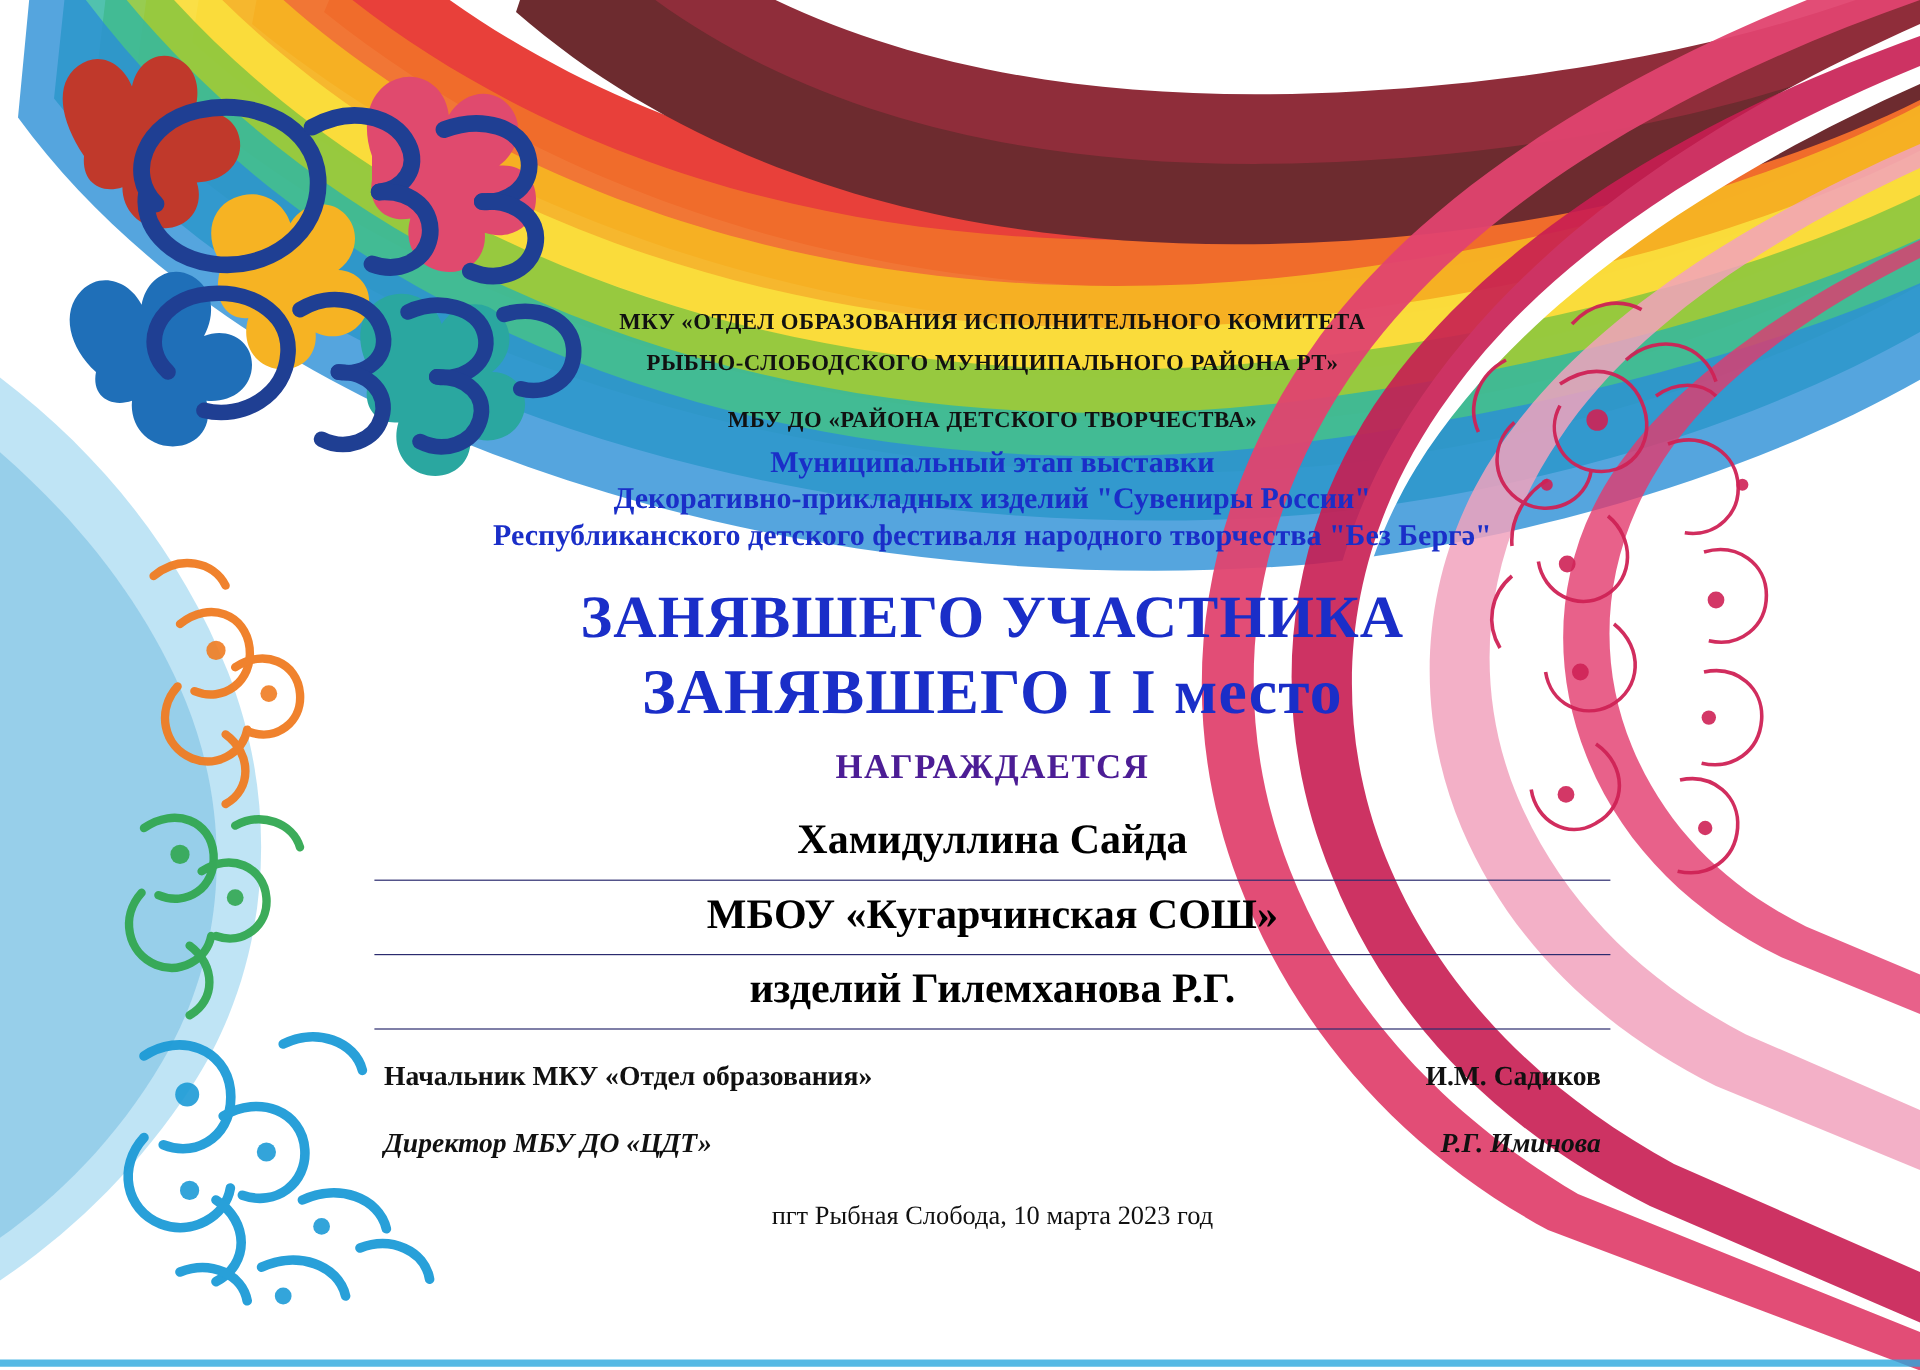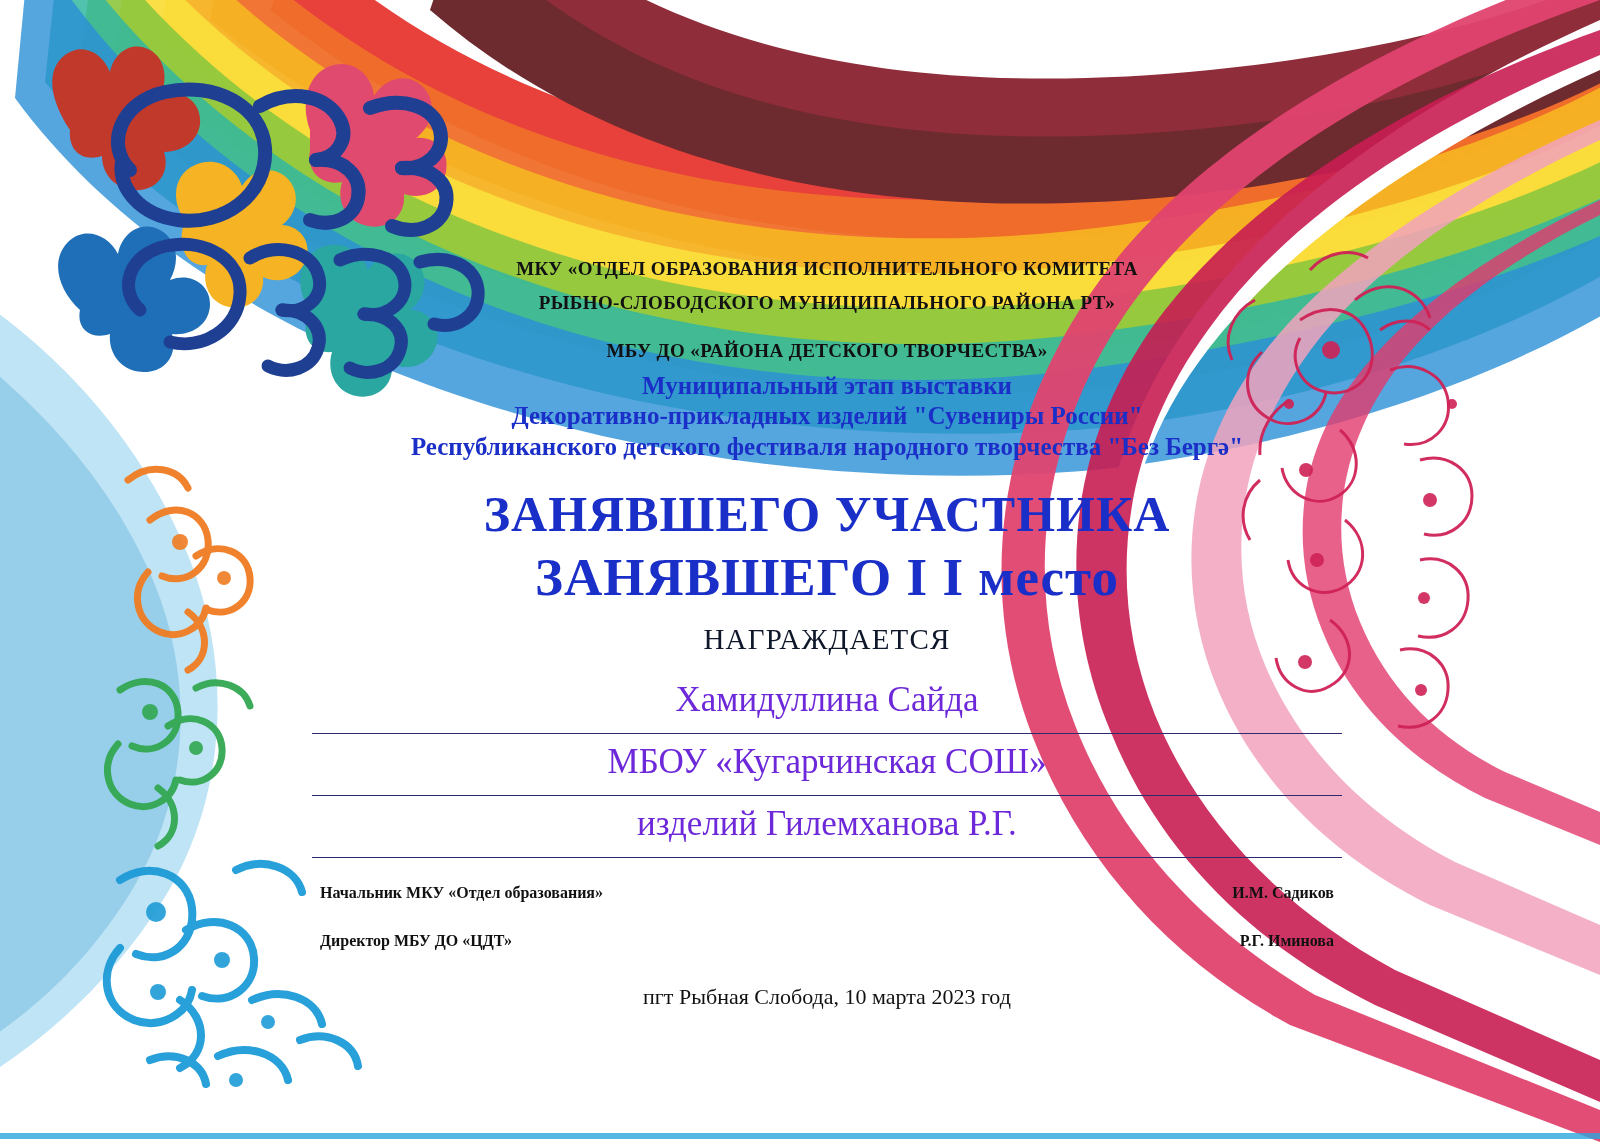--- a/index.html
+++ b/index.html
@@ -72,59 +72,59 @@
   }
   .title-sub {
     margin: 6px 0 0 0;
     color: #1a2ec8;
     font-weight: bold;
     font-size: 53px;
     letter-spacing: 1px;
   }
   .awarded {
     margin: 16px 0 0 0;
-    color: #0f172a;
-    font-weight: normal;
+    color: #4c1d95;
+    font-weight: bold;
     font-size: 29px;
     letter-spacing: 1.2px;
   }
 
   .rule-block { margin-top: 16px; }
   .rule-line {
     position: relative;
     height: 62px;
   }
   .rule-line .txt {
-    font-weight: normal;
+    font-weight: bold;
     font-size: 35px;
-    color: #6d28d9;
+    color: #000000;
     line-height: 56px;
     white-space: nowrap;
   }
   .rule-line .txt.wide { font-size: 34px; }
   .rule-line .rule {
     position: absolute;
     left: 20px;
     right: 20px;
     bottom: 0;
     height: 1px;
     background: #2b2b6e;
   }
 
   .sign-row {
     display: flex;
     justify-content: space-between;
     align-items: baseline;
     padding: 0 28px;
     margin-top: 26px;
     font-weight: bold;
-    font-size: 16px;
+    font-size: 23px;
     color: #111111;
   }
-  .sign-row.second { margin-top: 30px; }
+  .sign-row.second { margin-top: 30px; font-style: italic; }
 
   .place-date {
     margin-top: 34px;
     font-weight: normal;
     font-size: 22px;
     color: #111111;
   }
 </style>
 </head>
 <body>

